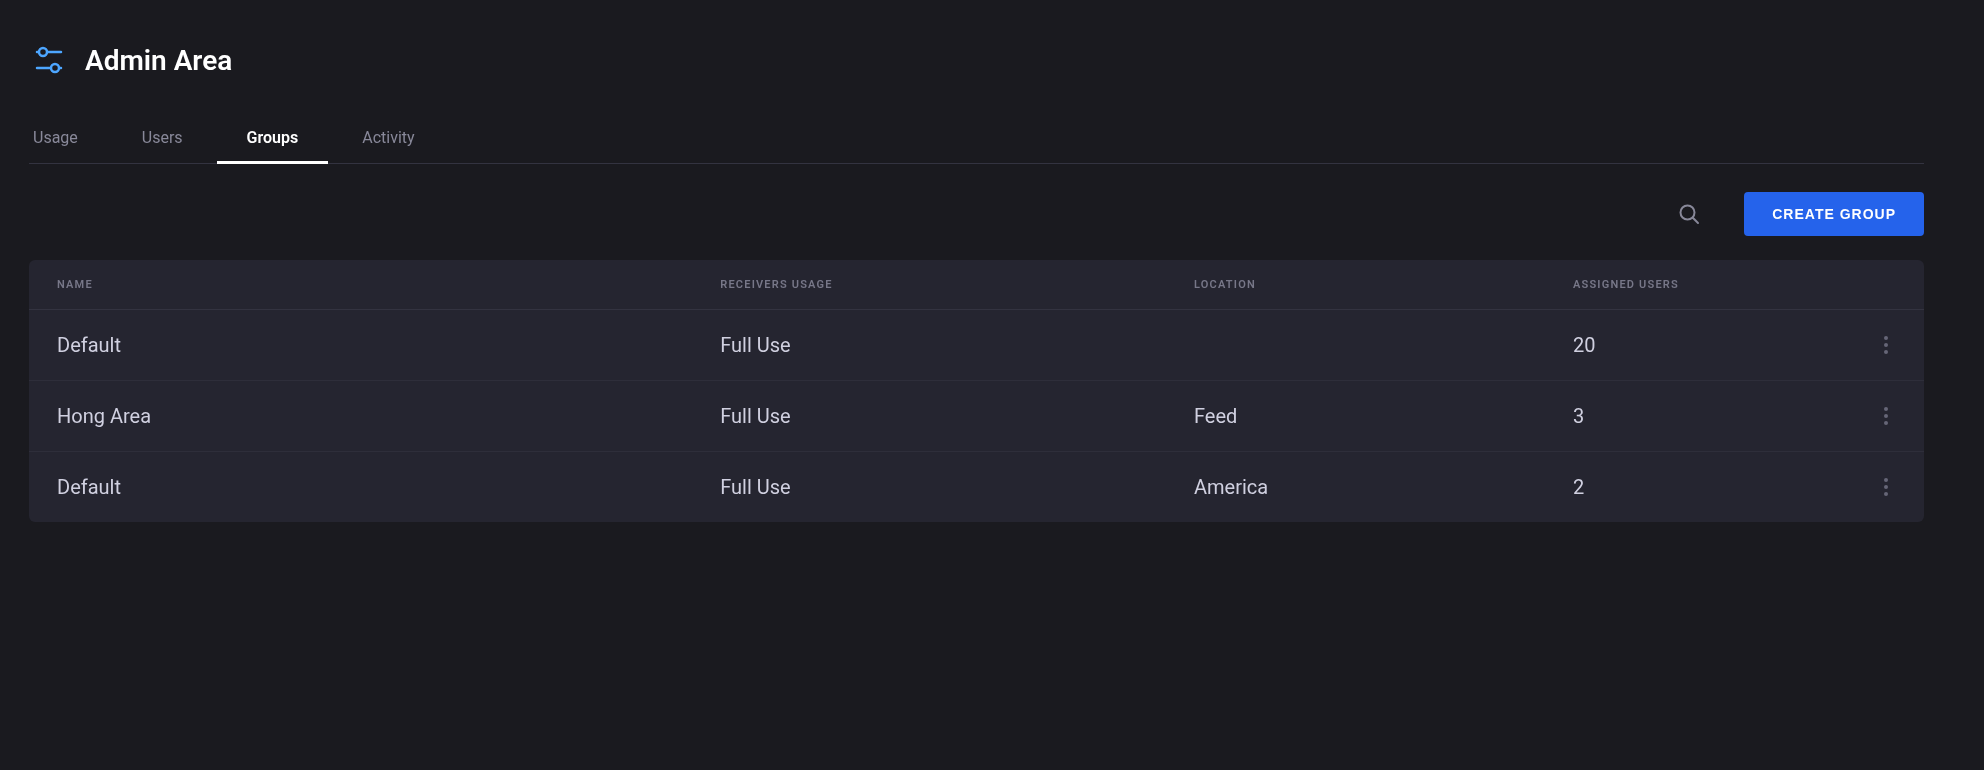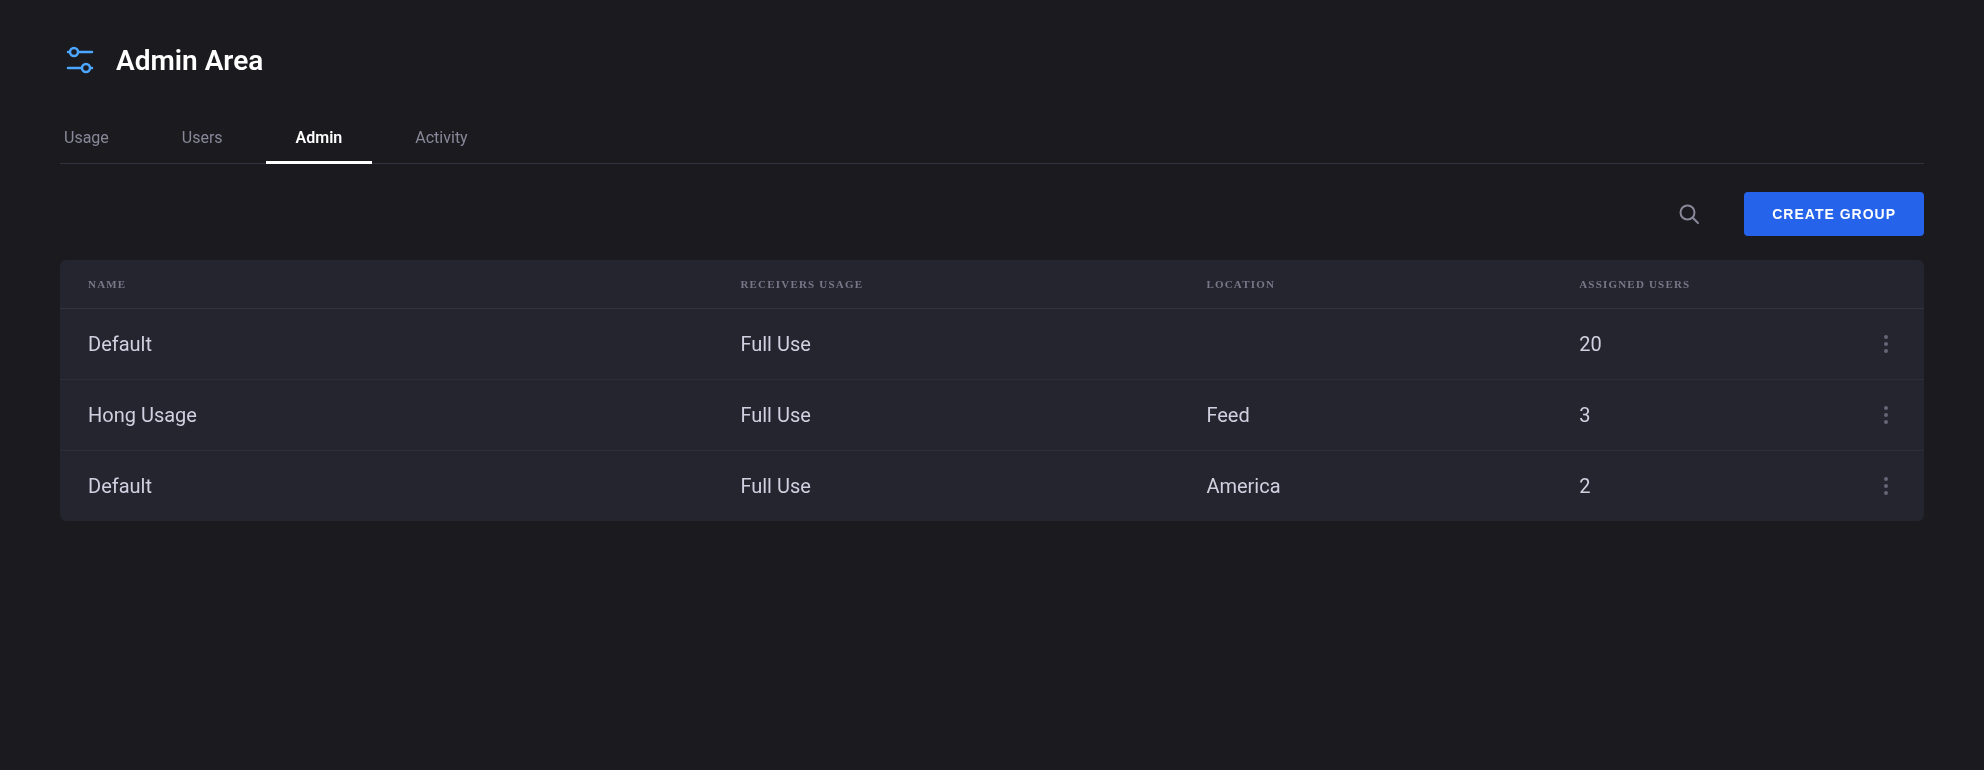--- a/index.html
+++ b/index.html
@@ -10,21 +10,21 @@
 
     body {
       background-color: #1a1a1f;
       color: #e0e0e0;
       font-family: -apple-system, BlinkMacSystemFont, 'Segoe UI', Roboto, sans-serif;
       min-height: 770px;
       width: 1984px;
     }
 
     .app-container {
-      padding: 40px 60px 0 60px;
+      padding: 40px 60px 0 29px;
       border-radius: 19px;
     }
 
     .header {
       display: flex;
       align-items: center;
       gap: 16px;
       margin-bottom: 36px;
     }
 
@@ -34,21 +34,21 @@
     }
 
     .app-title {
       font-size: 28px;
       font-weight: 600;
       color: #ffffff;
     }
 
     .nav-tabs {
       display: flex;
-      gap: 13px;
+      gap: 4px;
       border-bottom: 1px solid #333340;
       margin-bottom: 0;
     }
 
     .nav-tab {
       padding: 12px 30px 14px 30px;
       font-size: 16px;
       color: #888899;
       cursor: pointer;
       position: relative;
@@ -115,21 +115,20 @@
     }
 
     .table thead th {
       padding: 18px 28px;
       text-align: left;
       font-size: 11px;
       font-weight: 600;
       letter-spacing: 1.2px;
       text-transform: uppercase;
       color: #777788;
-      font-family: Liberation Serif, serif;
     }
 
     .table tbody tr {
       border-bottom: 1px solid #2e2e3a;
     }
 
     .table tbody tr:last-child {
       border-bottom: none;
     }
 
@@ -193,21 +192,21 @@
       <circle cx="14" cy="12" r="4" fill="#1a1a1f" stroke="#4da6ff" stroke-width="2.5"></circle>
       <line x1="8" y1="28" x2="32" y2="28" stroke="#4da6ff" stroke-width="2.5" stroke-linecap="round"></line>
       <circle cx="26" cy="28" r="4" fill="#1a1a1f" stroke="#4da6ff" stroke-width="2.5"></circle>
     </svg>
     <span class="app-title">Admin Area</span>
   </div>
 
   <nav class="nav-tabs">
     <div class="nav-tab">Usage</div>
     <div class="nav-tab">Users</div>
-    <div class="nav-tab active">Admin</div>
+    <div class="nav-tab active">Groups</div>
     <div class="nav-tab">Activity</div>
   </nav>
 
   <div class="toolbar">
     <button class="search-icon-btn">
       <svg width="22" height="22" viewBox="0 0 22 22" fill="none" xmlns="http://www.w3.org/2000/svg">
         <circle cx="9.5" cy="9.5" r="7" stroke="#888899" stroke-width="2"></circle>
         <line x1="14.8" y1="14.8" x2="20" y2="20" stroke="#888899" stroke-width="2" stroke-linecap="round"></line>
       </svg>
     </button>
@@ -235,21 +234,21 @@
           <td class="col-actions">
             <button class="action-dots">
               <span class="dot"></span>
               <span class="dot"></span>
               <span class="dot"></span>
             </button>
           </td>
         </tr>
 
         <tr>
-          <td class="col-name">Hong Usage</td>
+          <td class="col-name">Hong Area</td>
           <td class="col-receivers">Full Use</td>
           <td class="col-location">Feed</td>
           <td class="col-assigned">3</td>
           <td class="col-actions">
             <button class="action-dots">
               <span class="dot"></span>
               <span class="dot"></span>
               <span class="dot"></span>
             </button>
           </td>

